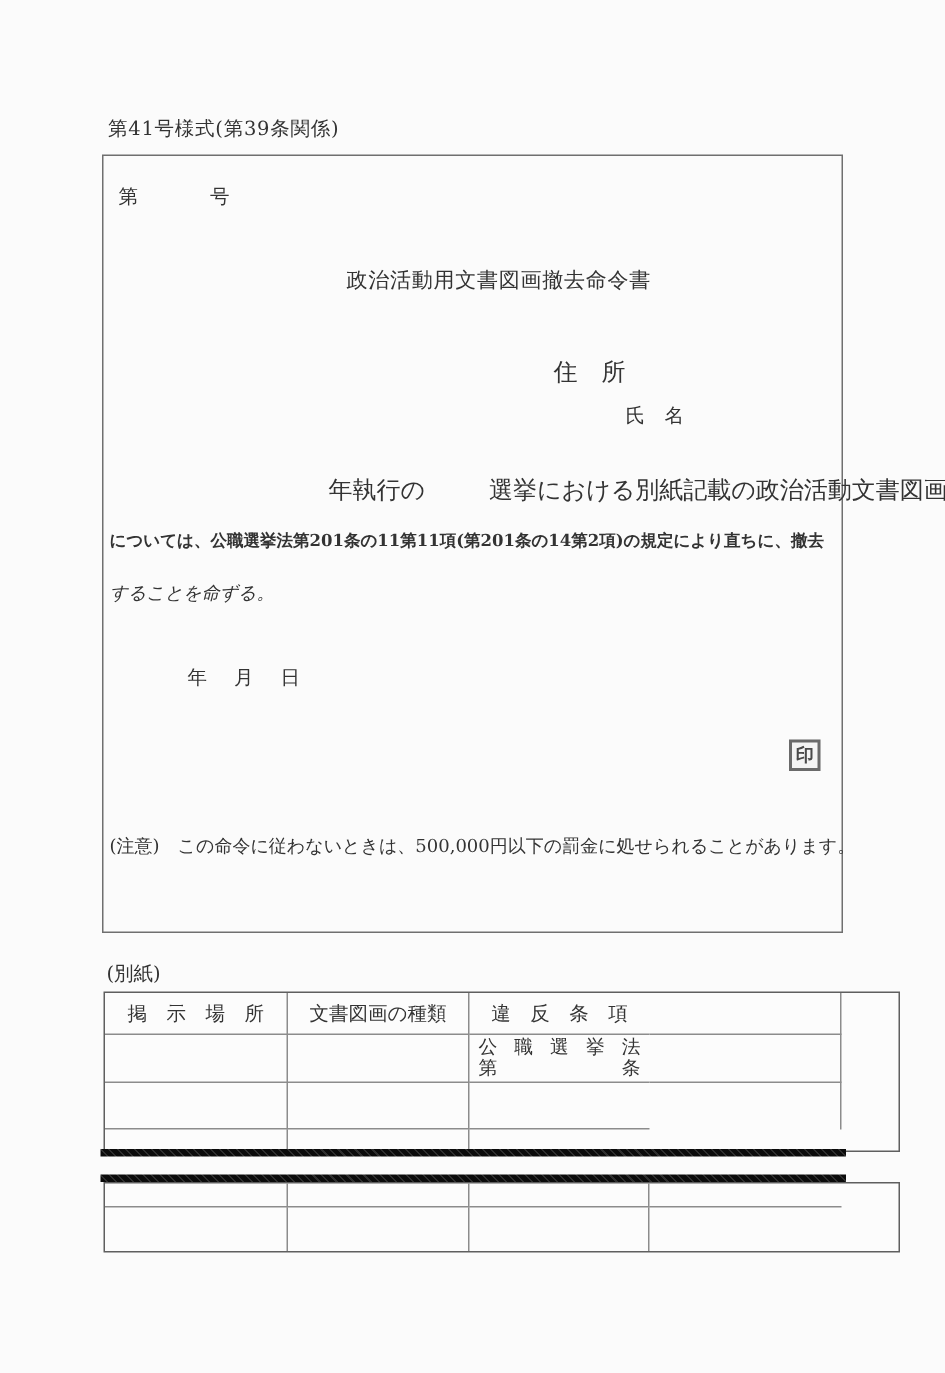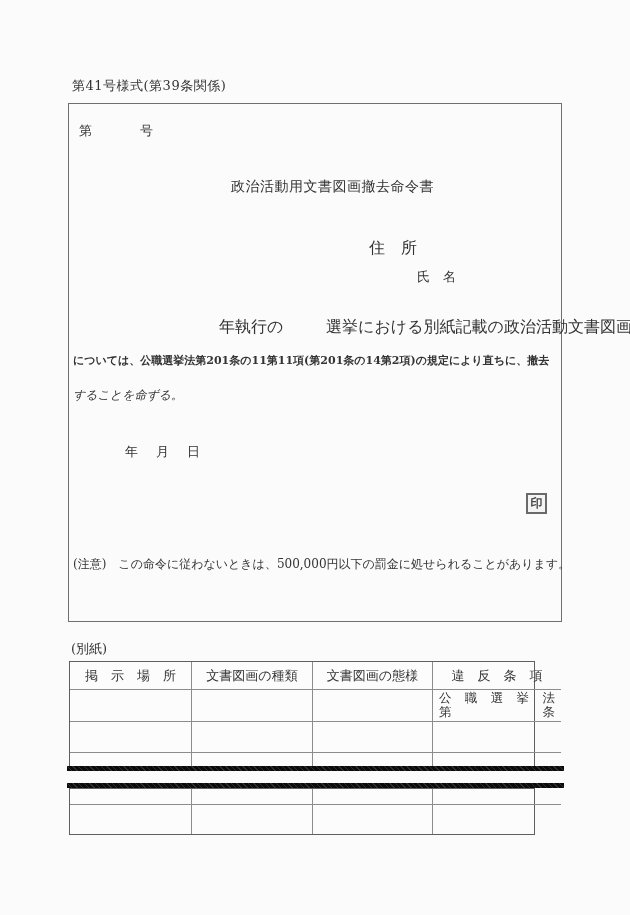--- a/index.html
+++ b/index.html
@@ -39,21 +39,21 @@
     display:flex; align-items:center; justify-content:center;
     position:absolute; background:#f4f4f4;
   }
   .note-line1 { left:4px;  top:452px; font-size:12px; }
   .note-line2 { left:36px; top:474px; font-size:12px; }
 
   
   .attach-label { left:71px; top:640px; font-size:13px; }
 
   .grid-table {
-    position:absolute; left:69px; width:466px;
+    position:absolute; left:69px; width:531px;
     display:grid;
     grid-template-columns:122px 121px 120px 128px;
     border:1px solid #5f5f5f;
     background:#fcfcfc;
     font-size:13px;
   }
   .t1 { top:661px; grid-template-rows:28px 32px 31px 14px; }
   .t2 { top:788px; grid-template-rows:16px 29px; }
   .cell {
     border-right:1px solid #8c8c8c;
@@ -101,21 +101,20 @@
   <div class="seal">印</div>
 
   <div class="abs note-line1">(注意)　この命令に従わないときは、500,000円以下の罰金に処せられることがあります。</div>
 </div>
 
 <div class="abs attach-label">(別紙)</div>
 
 <div class="grid-table t1">
   <div class="cell">掲　示　場　所</div>
   <div class="cell">文書図画の種類</div>
-  <div class="cell">文書図画の態様</div>
   <div class="cell c4">違　反　条　項</div>
 
   <div class="cell"></div>
   <div class="cell"></div>
   <div class="cell"></div>
   <div class="cell c4 viol-cell">
     <div class="viol-l1">公 職 選 挙 法</div>
     <div class="viol-l2">
       <span>第</span>
       <span>条</span>

